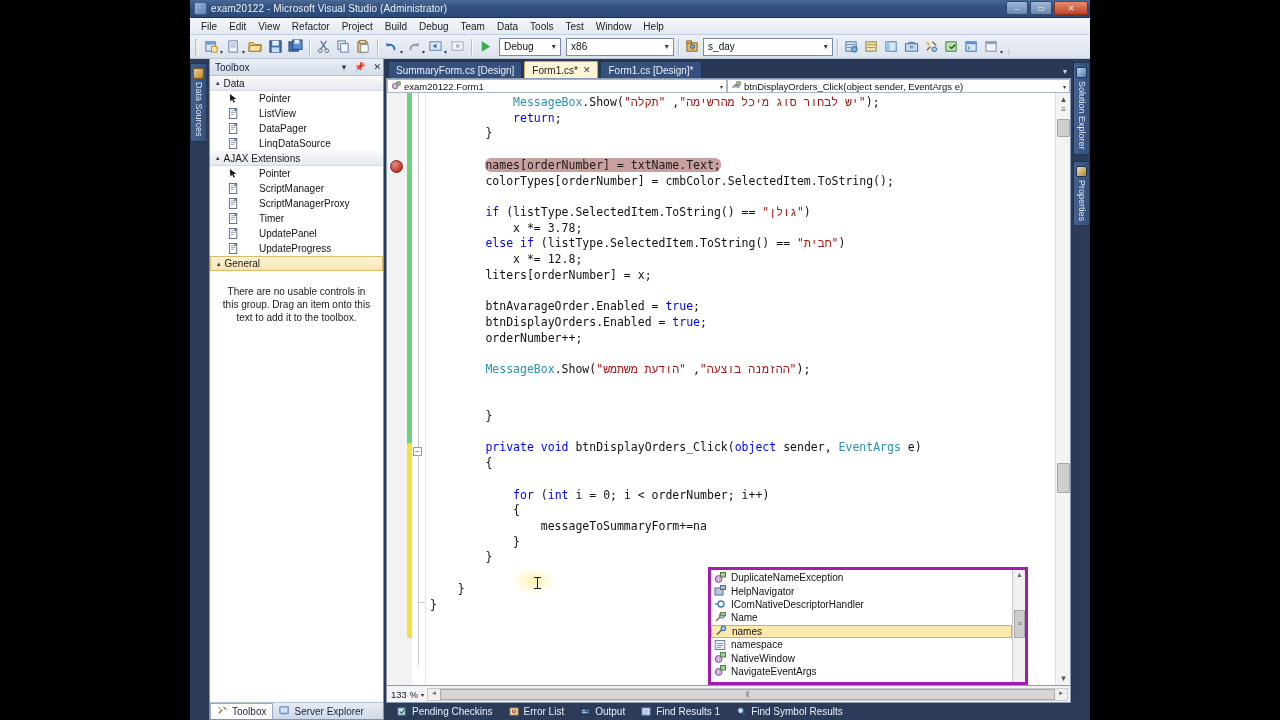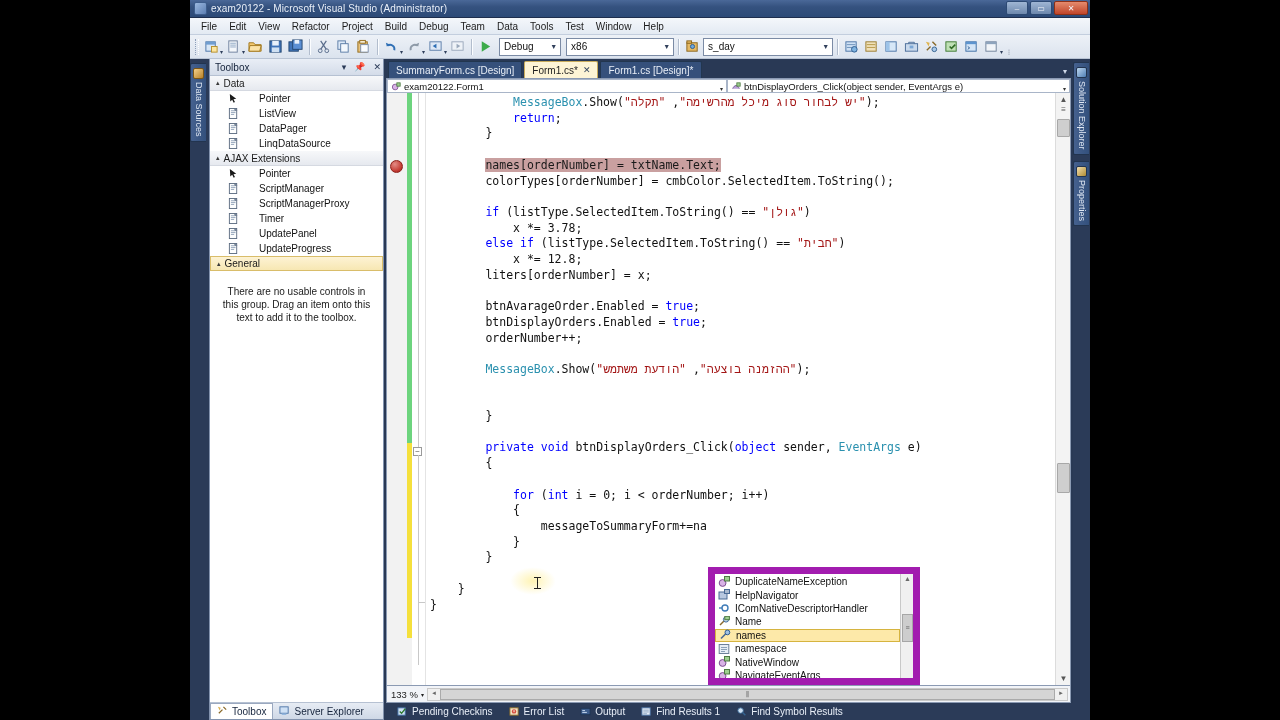--- a/index.html
+++ b/index.html
@@ -117,21 +117,21 @@
   }
   .doctab.active { background:#fdf4d6; color:#1d1d1d; border-color:#c8ab5c; }
   .doctab .xc { font-size:9px; color:#34465f; }
   .tabstrip .ts-caret { margin-left:auto; color:#cfd9e8; font-size:8px; padding:0 6px 2px 0;}
 
   .navbar-row {
     height:15px; display:flex; background:#f2f4f8; border:1px solid #8b9ab3; border-bottom:none;
     margin:0 2px;
   }
   .navcombo {
-    height:100%; background:#fff; border:1px solid #a9b5c8; display:flex; align-items:flex-end;
+    height:100%; background:#fff; border:1px solid #a9b5c8; display:flex; align-items:center;
     font-size:9.5px; color:#111; gap:3px; padding:0 3px; position:relative;
   }
   .navcombo .nc-arrow{ position:absolute; right:3px; font-size:6px; color:#333;}
   .navcombo .nc-ico{ width:10px;height:10px; }
 
   
   .code-wrap {
     flex:1; display:flex; background:#fff; border:1px solid #8b9ab3; border-top:none;
     margin:0 2px; position:relative; min-height:0; overflow:hidden;
   }
@@ -154,42 +154,42 @@
   .code-area { flex:1; position:relative; overflow:hidden; background:#fff; }
   pre.code {
     font-family:"DejaVu Sans Mono","Liberation Mono",monospace;
     font-size:11.5px; line-height:15.7px; color:#111; white-space:pre;
     padding: 2px 0 0 4px; position:relative; z-index:1;
   }
   .k { color:#0000ff; }
   .t { color:#2b91af; }
   .s { color:#a31515; }
   .n { color:#111; }
-  .hl-sel { background:#c9a0a0; color:#1a1a1a; }
+  .hl-sel { background:#c9a0a0; color:#1a1a1a;border-radius:6px; }
   .cursor-glow {
     position:absolute; width:46px;height:28px;border-radius:50%;
     background: radial-gradient(ellipse at center, rgba(255,243,176,.95), rgba(255,243,176,0) 70%);
     z-index:0;
   }
   .ibeam { position:absolute; width:1px; height:12px; background:#222; z-index:2;}
   .ibeam::before,.ibeam::after{content:"";position:absolute;left:-3px;width:7px;height:1px;background:#222;}
   .ibeam::before{top:0;} .ibeam::after{bottom:0;}
   .caret { position:absolute; width:1.5px; height:13px; background:#111; z-index:3;}
 
   
   .vscroll {
     width:15px; background:#f3f3f3; border-left:1px solid #dcdcdc; position:relative;
   }
   .vs-updown { position:absolute; top:2px; left:2px; width:11px; text-align:center; font-size:8px; color:#555;}
   .vs-thumb { position:absolute; left:1px; width:13px; background:#cfcfcf; border:1px solid #a8a8a8; border-radius:1px;}
 
   
   .intelli {
-    position:absolute; left:282px; top:474px; width:212px; height:118px;
-    background:#fff; border:7px solid #a21caf; z-index:20;
+    position:absolute; left:282px; top:474px; width:320px; height:118px;
+    background:#fff; border:3px solid #a21caf; z-index:20;
     font-size:10px; color:#101010; display:flex; overflow:hidden;
   }
   .intelli-list{ flex:1; padding-top:1px; }
   .ili { height:13.4px; display:flex; align-items:center; gap:5px; padding-left:3px; }
   .ili.sel { background:#fde9a9; border:1px solid #d6b43f; }
   .ili .ili-ico { width:12px;height:12px; flex:none;}
   .intelli-scroll { width:13px; background:#f0f0f0; border-left:1px solid #c8c8c8; position:relative;}
   .is-arrow{ position:absolute; left:0; width:13px; text-align:center; font-size:7px; color:#6a6a6a;}
   .is-thumb{ position:absolute; left:1px; top:40px; width:11px; height:28px; background:#cdcdcd;border:1px solid #a6a6a6;
              font-size:7px;color:#666;text-align:center;line-height:26px;}

